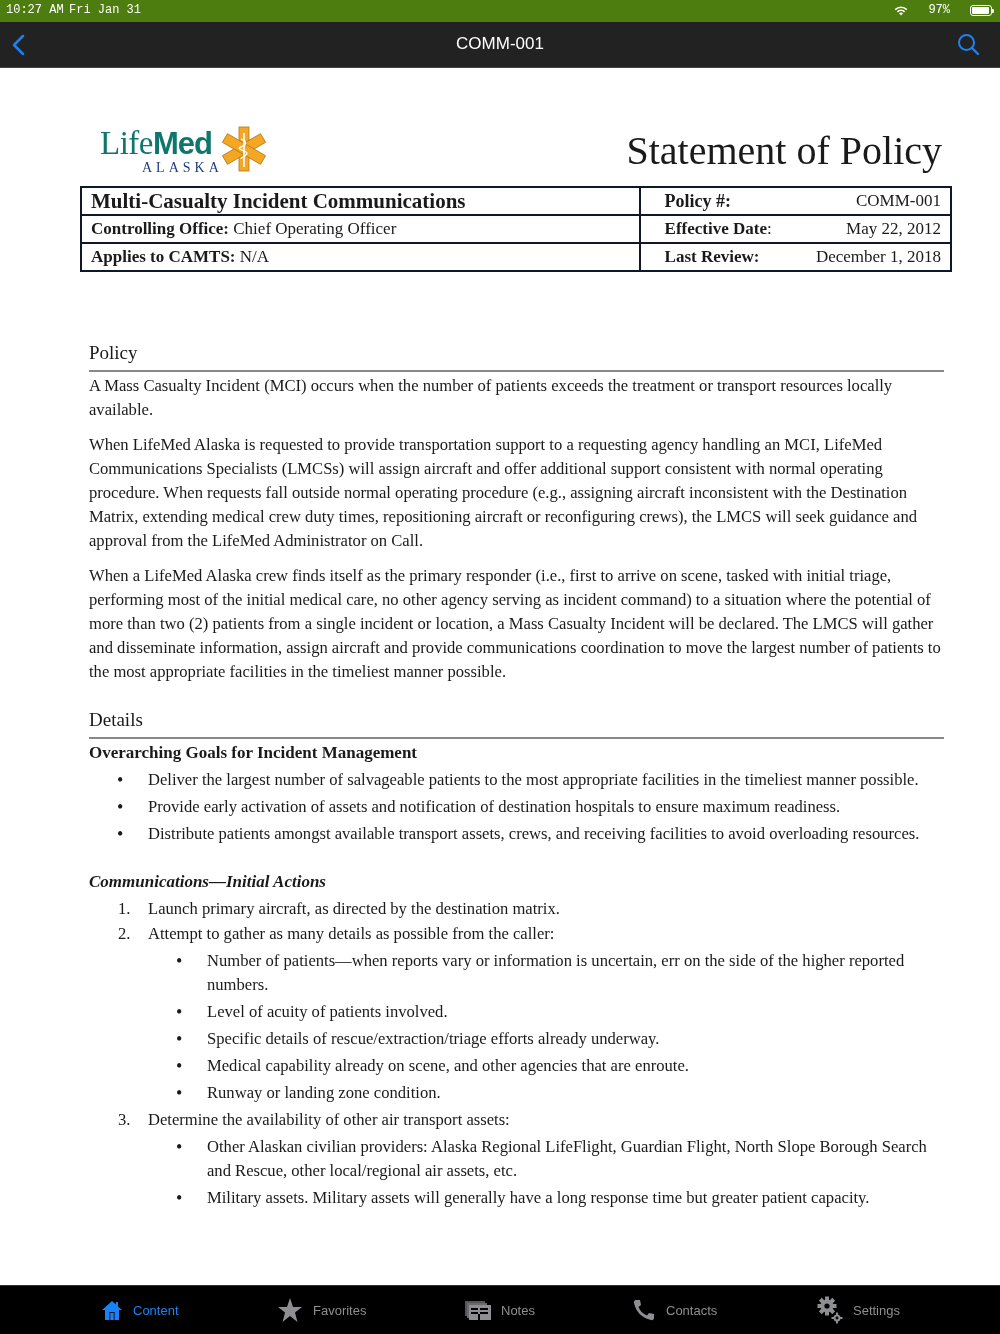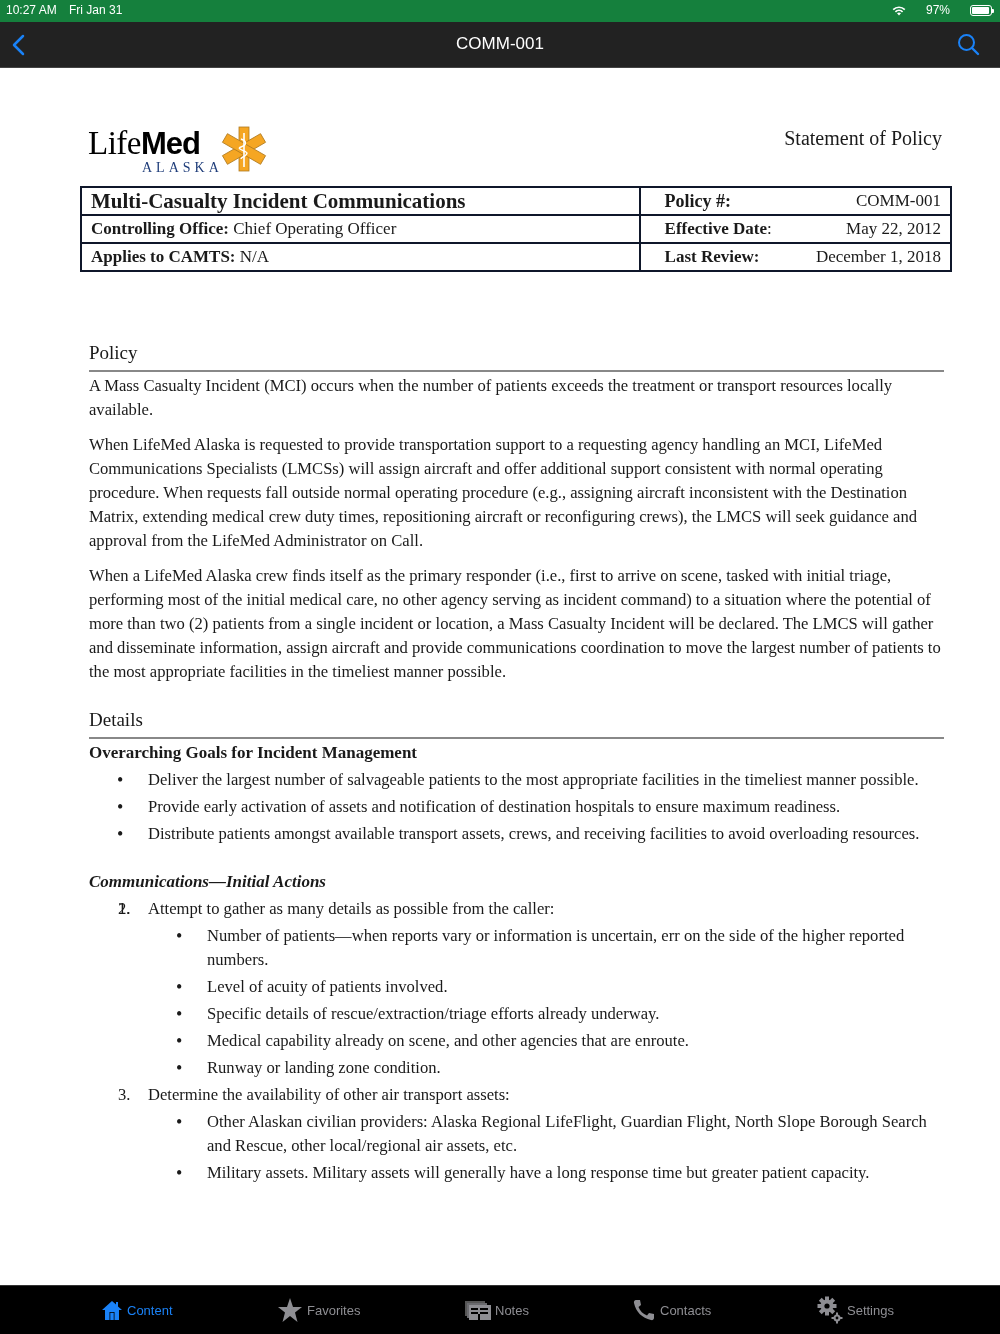--- a/index.html
+++ b/index.html
@@ -1,44 +1,44 @@
 <!DOCTYPE html>
 <html><head>
 <meta charset="utf-8">
 <style>
   * { box-sizing: border-box; margin: 0; padding: 0; }
   html, body { width: 1000px; height: 1334px; overflow: hidden; background: #ffffff; }
   body { position: relative; font-family: "Liberation Serif", "DejaVu Serif", serif; color: #1a1a1a; }
 
   
-  .statusbar { position: absolute; left: 0; top: 0; width: 1000px; height: 22px; background: #15803d; color: #ffffff;
-    font-family: Liberation Sans, sans-serif; font-size: 12px; }
+  .statusbar { position: absolute; left: 0; top: 0; width: 1000px; height: 22px; background: #4d7c0f; color: #ffffff;
+    font-family: Liberation Mono, monospace; font-size: 12px; }
   .statusbar .time { position: absolute; left: 6px; top: 3px; }
   .statusbar .date { position: absolute; left: 69px; top: 3px; }
   .statusbar .right { position: absolute; right: 8px; top: 3px; display: flex; align-items: center; gap: 20px; }
   .battery { width: 22px; height: 11px; border: 1px solid #fff; border-radius: 3px; position: relative; padding: 1px; }
   .battery .fill { height: 100%; background: #fff; border-radius: 1px; }
   .battery::after { content: ""; position: absolute; right: -3px; top: 3px; width: 2px; height: 4px; background: #fff; border-radius: 0 1px 1px 0; }
 
   .navbar { position: absolute; left: 0; top: 22px; width: 1000px; height: 46px; background: #222222; border-bottom: 1px solid #444; }
   .navbar .title { position: absolute; left: 0; right: 0; top: 12px; text-align: center; color: #ffffff;
     font-family: "Liberation Sans", "DejaVu Sans", sans-serif; font-size: 17px; }
   .navbar .back { position: absolute; left: 8px; top: 10px; width: 24px; height: 26px; cursor: pointer; }
   .navbar .search { position: absolute; right: 18px; top: 10px; width: 26px; height: 26px; cursor: pointer; }
 
   
   .doc { position: absolute; left: 0; top: 69px; width: 1000px; height: 1216px; overflow: hidden; }
 
   .logo { position: absolute; left: 88px; top: 56px; width: 185px; height: 50px; }
-  .logo .word { position: absolute; left: 0; top: 0; font-family: "Liberation Serif", serif; font-size: 33px; color: #000000; letter-spacing: -0.5px; }
+  .logo .word { position: absolute; left: 12px; top: 0; font-family: "Liberation Serif", serif; font-size: 33px; color: #0f766e; letter-spacing: -0.5px; }
   .logo .word b { font-family: "Liberation Sans", sans-serif; font-weight: bold; font-size: 31px; letter-spacing: -1px; }
   .logo .sub { position: absolute; left: 54px; top: 35px; font-family: "Liberation Serif", serif; font-size: 14px; letter-spacing: 4px; color: #1f3d7a; }
   .logo .star { position: absolute; left: 132px; top: 0px; width: 48px; height: 48px; }
 
-  .doc-title { position: absolute; right: 58px; top: 58px; font-size: 20px; color: #1a1a1a; font-family: "Liberation Serif", serif; }
+  .doc-title { position: absolute; right: 58px; top: 58px; font-size: 40px; color: #1a1a1a; font-family: "Liberation Serif", serif; }
 
   table.info { position: absolute; left: 80px; top: 117px; width: 872px; border-collapse: collapse; font-family: "Liberation Serif", serif; }
   table.info td { border: 2px solid #0f172a; height: 28px; padding: 0 9px; font-size: 17px; vertical-align: middle; }
   table.info td.left { width: 560px; }
   table.info td.right { width: 312px; padding-left: 24px; }
   table.info .big { font-size: 21px; font-weight: bold; }
   .rcell { display: flex; justify-content: space-between; align-items: center; }
   .lbl { font-weight: bold; }
 
   .content { position: absolute; left: 89px; top: 272px; width: 855px; font-family: "Liberation Serif", serif; font-size: 16.6px; line-height: 24px; color: #1a1a1a; }
@@ -52,21 +52,21 @@
   ol.num > li { position: relative; padding-left: 59px; margin-bottom: 1px; }
   ol.num > li .n { position: absolute; left: 29px; top: 0; }
   ol.num ul.bul { margin-top: 3px; }
   ol.num ul.bul li { padding-left: 59px; }
   ol.num ul.bul li::before { left: 28px; }
   .sp-details { margin-top: 24px; }
   .sp-comms { margin-top: 24px; font-style: italic; }
 
   
   .tabbar { position: absolute; left: 0; top: 1285px; width: 1000px; height: 49px; background: #000000; border-top: 1px solid #333; }
-  .tab { position: absolute; top: 10px; height: 28px; display: flex; align-items: center; gap: 4px; cursor: pointer;
+  .tab { position: absolute; top: 10px; height: 28px; display: flex; align-items: center; gap: 10px; cursor: pointer;
     font-family: "Liberation Sans", "DejaVu Sans", sans-serif; font-size: 13px; color: #8e8e93; }
   .tab.active { color: #1a82f7; }
   .tab svg { display: block; }
 </style>
 </head>
 <body>
 
 <div class="statusbar">
   <span class="time">10:27 AM</span>
   <span class="date">Fri Jan 31</span>
@@ -163,20 +163,21 @@
     <ul class="bul">
       <li>Deliver the largest number of salvageable patients to the most appropriate facilities in the timeliest manner possible.</li>
       <li>Provide early activation of assets and notification of destination hospitals to ensure maximum readiness.</li>
       <li>Distribute patients amongst available transport assets, crews, and receiving facilities to avoid overloading resources.</li>
     </ul>
 
     <div class="subhead sp-comms">Communications—Initial Actions</div>
     <ol class="num">
       <li>
         <span class="n">1.</span>
+        <span>Launch primary aircraft, as directed by the destination matrix.</span>
       </li>
       <li>
         <span class="n">2.</span>
         <span>Attempt to gather as many details as possible from the caller:</span>
         <ul class="bul">
           <li>Number of patients—when reports vary or information is uncertain, err on the side of the higher reported numbers.</li>
           <li>Level of acuity of patients involved.</li>
           <li>Specific details of rescue/extraction/triage efforts already underway.</li>
           <li>Medical capability already on scene, and other agencies that are enroute.</li>
           <li>Runway or landing zone condition.</li>

